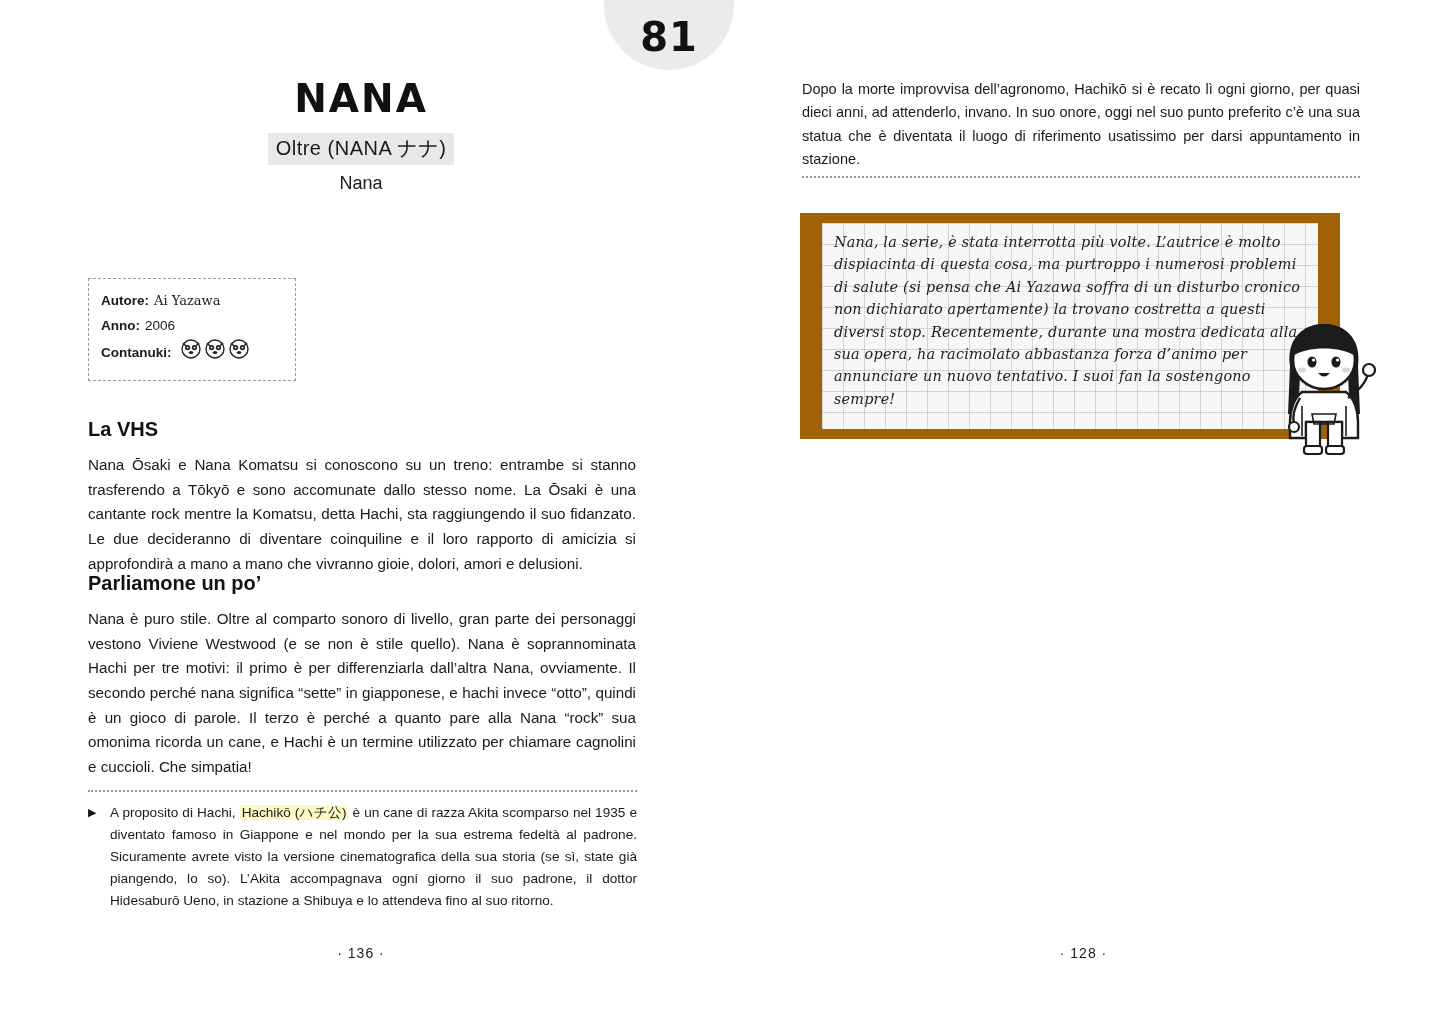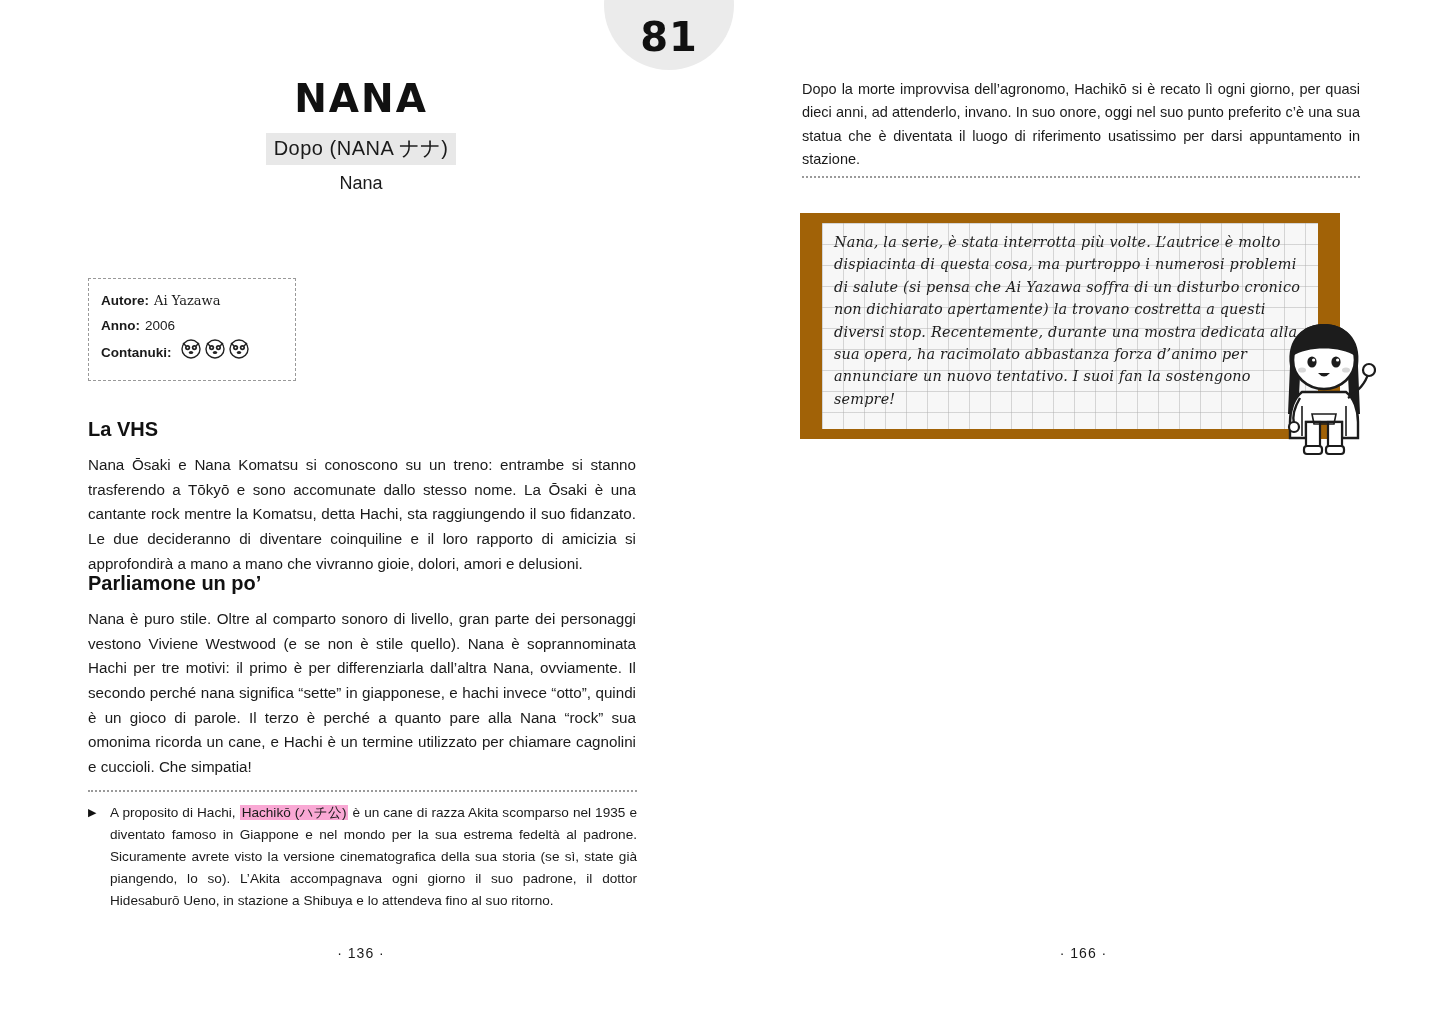--- a/index.html
+++ b/index.html
@@ -155,21 +155,21 @@
     color: #1a1a1a;
   }
   .footnote .bullet {
     position: absolute;
     left: 0;
     top: 2px;
     font-size: 11px;
     color: #111;
   }
   .footnote-body { display: block; padding-left: 22px; }
-  .hl { background: #f9a8d4; padding: 0 2px; }
+  .hl { background: #fef9c3; padding: 0 2px; }
 
   .folio {
     position: absolute;
     bottom: 58px;
     width: 100%;
     text-align: center;
     font-size: 14px;
     letter-spacing: 1px;
     color: #1a1a1a;
   }
@@ -242,21 +242,21 @@
 <div class="spread">
 
   <div class="page page-left">
 
     <div class="chapter-badge">
       <span>81</span>
     </div>
 
     <div class="title-block">
       <h1 class="title-main">NANA</h1>
-      <div><span class="title-jp">Dopo (NANA ナナ)</span></div>
+      <div><span class="title-jp">Oltre (NANA ナナ)</span></div>
       <div class="title-romaji">Nana</div>
     </div>
 
     <div class="info-box">
       <div class="info-row">
         <span class="info-label">Autore:</span>
         <span class="info-value-script">Ai Yazawa</span>
       </div>
       <div class="info-row">
         <span class="info-label">Anno:</span>
@@ -329,21 +329,21 @@
 
     <div class="right-top">Dopo la morte improvvisa dell’agronomo, Hachikō si è recato lì ogni giorno, per quasi dieci anni, ad attenderlo, invano. In suo onore, oggi nel suo punto preferito c’è una sua statua che è diventata il luogo di riferimento usatissimo per darsi appuntamento in stazione.</div>
 
     <div class="sep-right"></div>
 
     <div class="note-card">
       <div class="note-inner"></div>
       <div class="note-text">Nana, la serie, è stata interrotta più volte. L’autrice è molto dispiacinta di questa cosa, ma purtroppo i numerosi problemi di salute (si pensa che Ai Yazawa soffra di un disturbo cronico non dichiarato apertamente) la trovano costretta a questi diversi stop. Recentemente, durante una mostra dedicata alla sua opera, ha racimolato abbastanza forza d’animo per annunciare un nuovo tentativo. I suoi fan la sostengono sempre!</div>
     </div>
 
-    <div class="folio">· 166 ·</div>
+    <div class="folio">· 128 ·</div>
   </div>
 
   <div class="mascot">
     <svg width="104" height="142" viewBox="0 0 104 142">
 
       <path d="M18 48 C14 20 32 6 52 6 C72 6 90 20 86 48 L88 96 L78 96 L76 58 L28 58 L26 96 L16 96 Z" fill="#1c1c1c"></path>
 
       <path d="M30 74 C22 80 18 92 18 104 L18 120 L34 120 L34 104 L70 104 L70 120 L86 120 L86 104 C86 92 82 80 74 74 Z" fill="#ffffff" stroke="#1c1c1c" stroke-width="2.4"></path>
 
       <path d="M30 88 L30 118 M74 88 L74 118" stroke="#1c1c1c" stroke-width="1.6" fill="none"></path>

